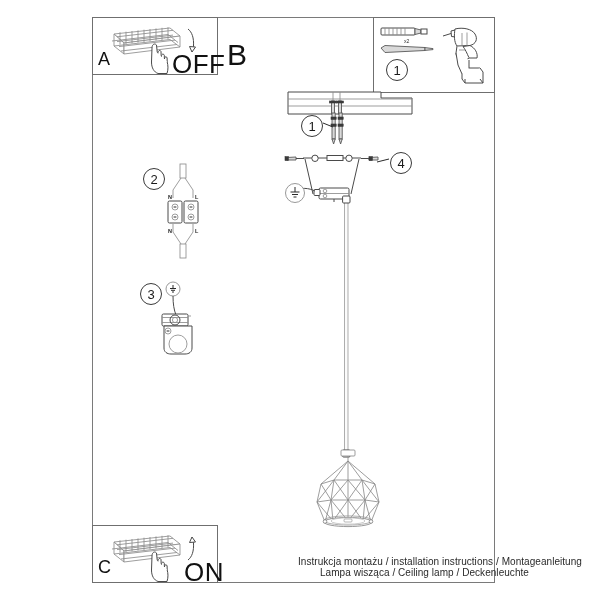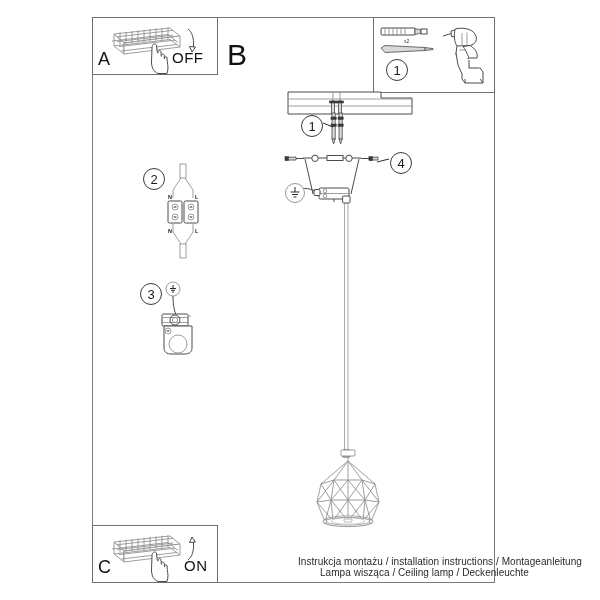--- a/index.html
+++ b/index.html
@@ -12,21 +12,21 @@
   #page-frame{left:92px;top:17px;width:403px;height:566px;border:1px solid #7a7a7a;}
   #panel-a{left:92px;top:17px;width:126px;height:58px;border:1px solid #6f6f6f;background:#fff;}
   #panel-c{left:92px;top:525px;width:126px;height:58px;border:1px solid #6f6f6f;background:#fff;}
   #panel-1{left:373px;top:17px;width:122px;height:76px;border:1px solid #6f6f6f;background:#fff;}
 
   .letter{position:absolute;font-size:27px;line-height:1;color:#111;font-family:"Liberation Sans",sans-serif;}
   #letter-a{left:98px;top:50px;font-size:18px;}
   #letter-c{left:98px;top:558px;font-size:18px;}
   #letter-b{left:227px;top:40px;font-size:30px;font-weight:400;}
 
-  .word{position:absolute;font-size:15px;font-weight:400;color:#111;letter-spacing:.5px;}
+  .word{position:absolute;font-size:26px;font-weight:400;color:#111;letter-spacing:.5px;}
   #word-off{left:172px;top:49px;}
   #word-on{left:184px;top:557px;}
 
   .instr-line{position:absolute;font-size:10px;color:#2a2a2a;white-space:nowrap;letter-spacing:.05px;}
   #instr-1{left:298px;top:556px;}
   #instr-2{left:298px;top:567px;margin-left:22px;}
 
   svg{display:block;overflow:visible;}
   .abs{position:absolute;}
 

